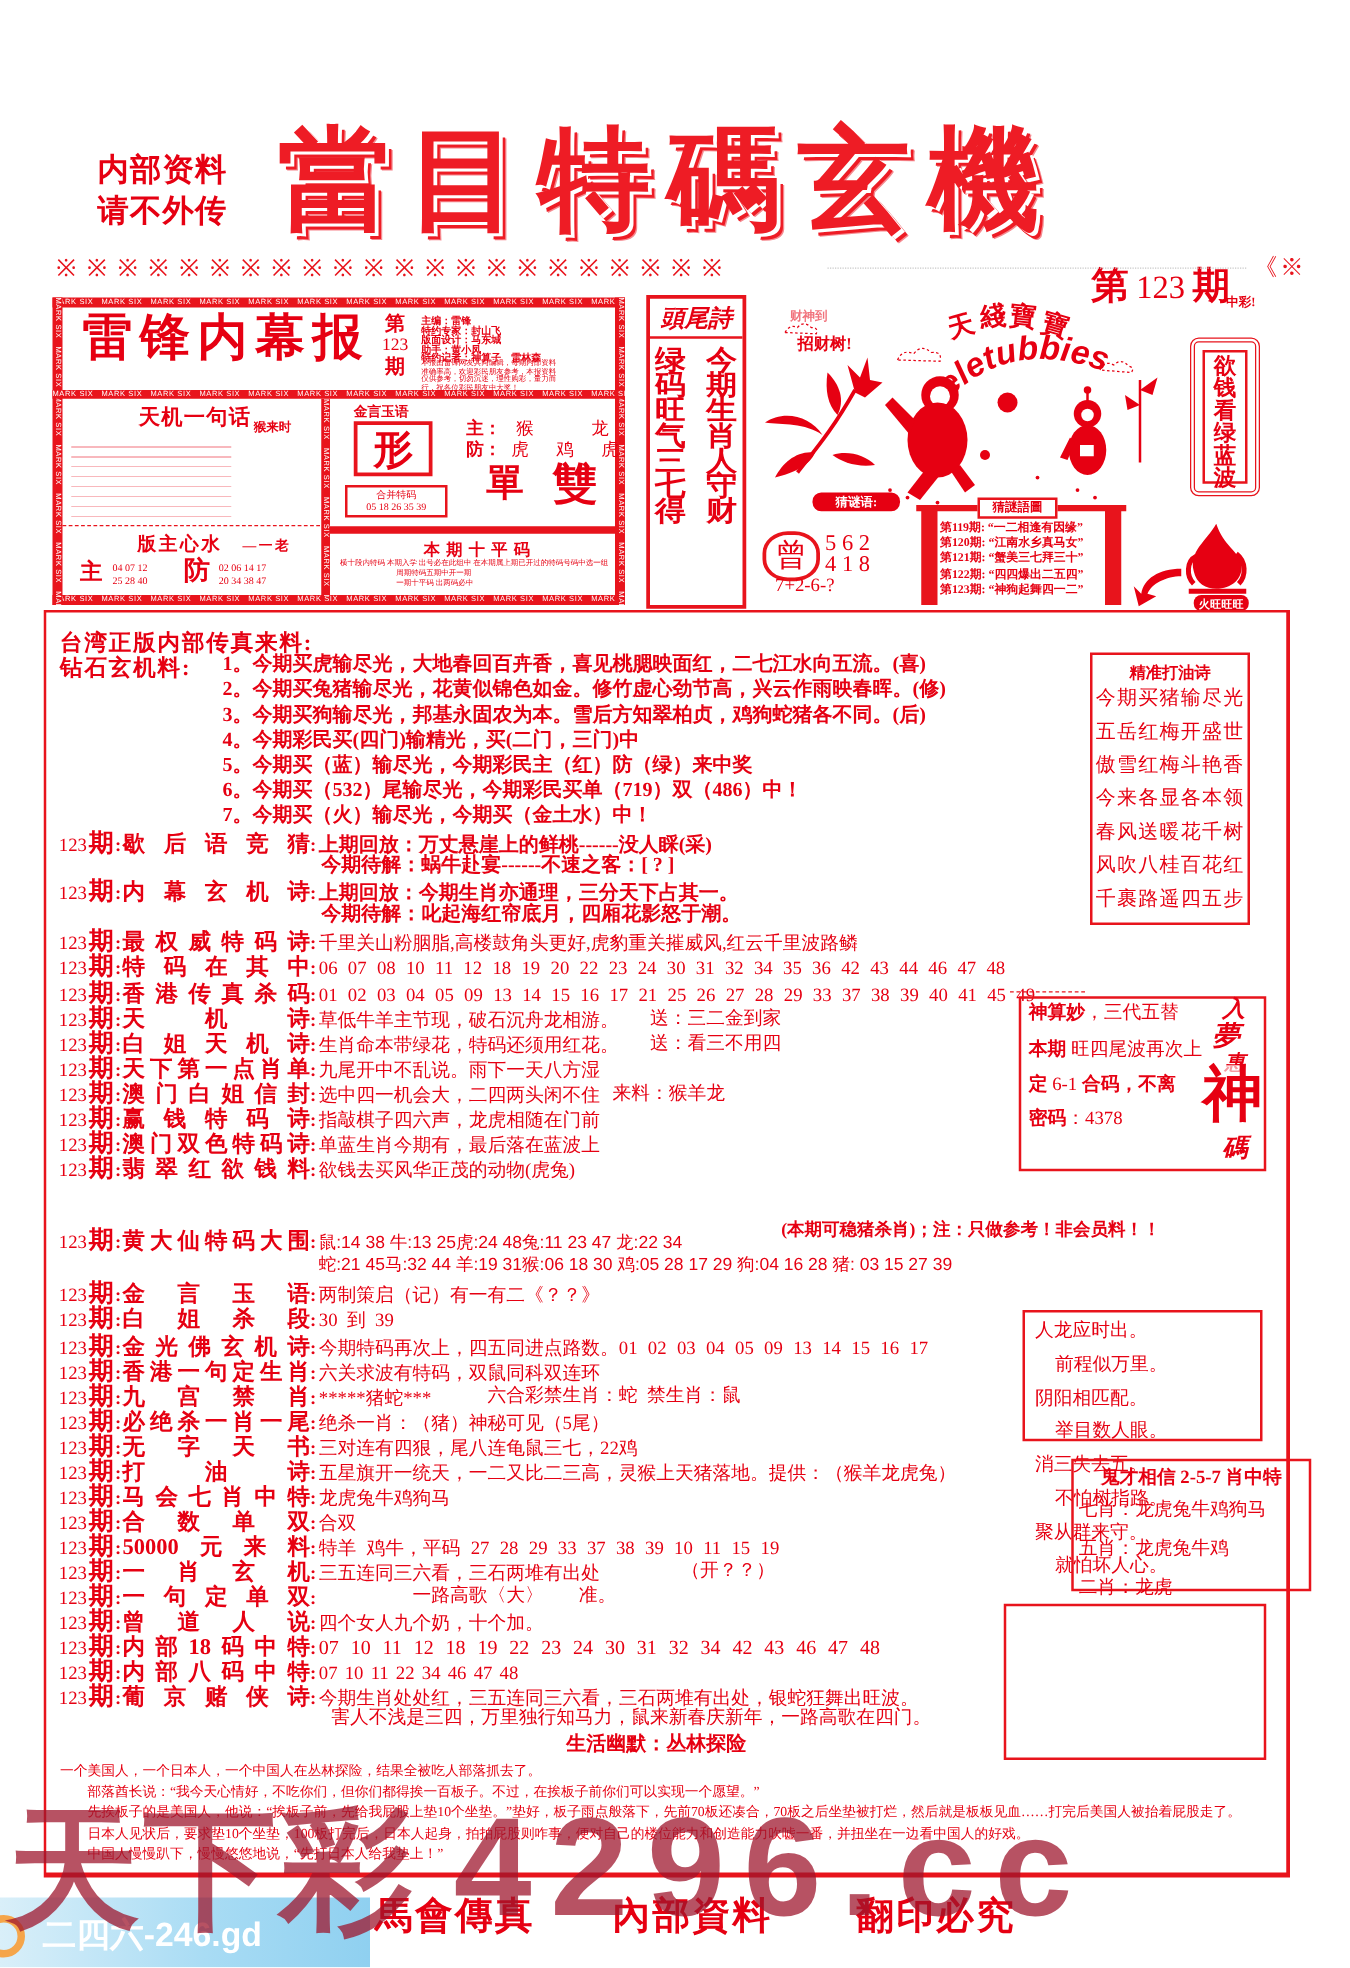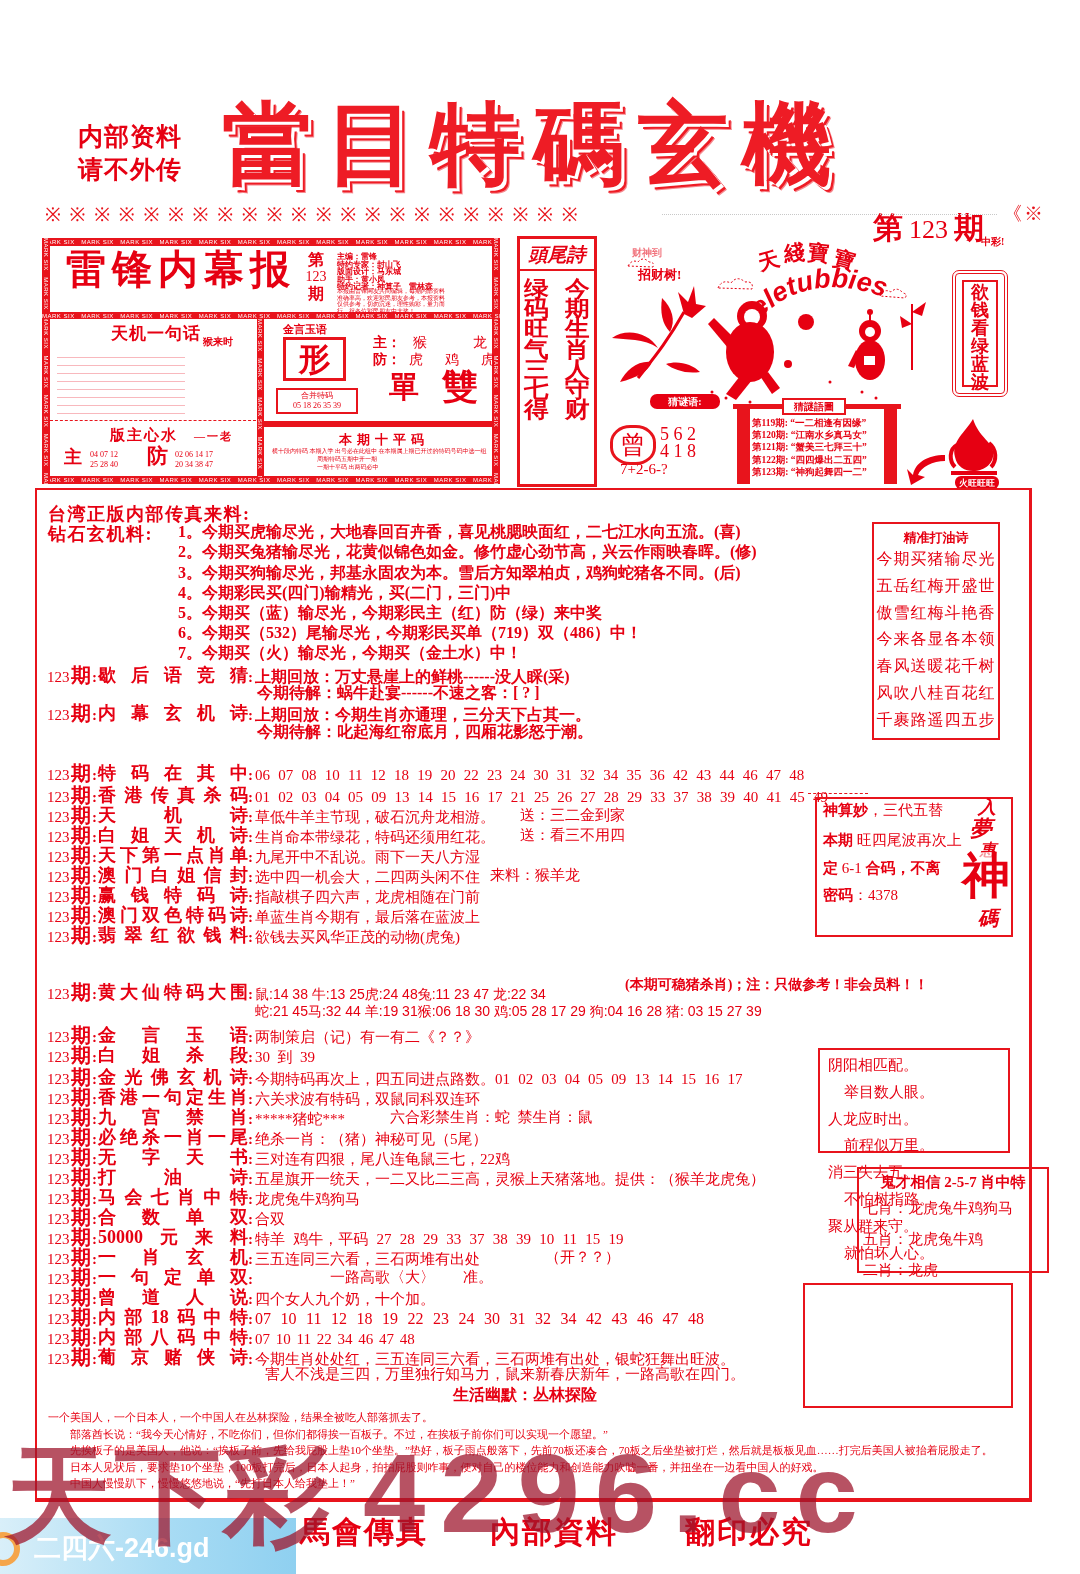--- a/index.html
+++ b/index.html
@@ -293,20 +293,21 @@
   <div class="a item" style="top:603px">5。今期买（蓝）输尽光，今期彩民主（红）防（绿）来中奖</div>
   <div class="a item" style="top:623px">6。今期买（532）尾输尽光，今期彩民买单（719）双（486）中！</div>
   <div class="a item" style="top:643px">7。今期买（火）输尽光，今期买（金土水）中！</div>
 
   <div class="row" style="top:665px"><span class="n">123</span><span class="q">期</span><span class="s">:</span><span class="lbl">歇后语竞猜</span><span class="s2">:</span><span class="v bold">上期回放：万丈悬崖上的鲜桃------没人睬(采)</span></div>
   <div class="sub bold" style="left:257px;top:683px">今期待解：蜗牛赴宴------不速之客：[ ? ]</div>
 
   <div class="row" style="top:703px"><span class="n">123</span><span class="q">期</span><span class="s">:</span><span class="lbl">内幕玄机诗</span><span class="s2">:</span><span class="v bold">上期回放：今期生肖亦通理，三分天下占其一。</span></div>
   <div class="sub bold" style="left:257px;top:722px">今期待解：叱起海红帘底月，四厢花影怒于潮。</div>
 
+  <div class="row" style="top:743px"><span class="n">123</span><span class="q">期</span><span class="s">:</span><span class="lbl">最权威特码诗</span><span class="s2">:</span><span class="v">千里关山粉胭脂,高楼鼓角头更好,虎豹重关摧威风,红云千里波路鳞</span></div>
 
   <div class="row" style="top:763px"><span class="n">123</span><span class="q">期</span><span class="s">:</span><span class="lbl">特码在其中</span><span class="s2">:</span><span class="v num">06 07 08 10 11 12 18 19 20 22 23 24 30 31 32 34 35 36 42 43 44 46 47 48</span></div>
 
   <div class="row" style="top:785px"><span class="n">123</span><span class="q">期</span><span class="s">:</span><span class="lbl">香港传真杀码</span><span class="s2">:</span><span class="v num">01 02 03 04 05 09 13 14 15 16 17 21 25 26 27 28 29 33 37 38 39 40 41 45 49</span></div>
 
   <div class="row" style="top:805px"><span class="n">123</span><span class="q">期</span><span class="s">:</span><span class="lbl">天机诗</span><span class="s2">:</span><span class="v">草低牛羊主节现，破石沉舟龙相游。</span></div>
   <div class="sub" style="left:520px;top:805px">送：三二金到家</div>
 
   <div class="row" style="top:825px"><span class="n">123</span><span class="q">期</span><span class="s">:</span><span class="lbl">白姐天机诗</span><span class="s2">:</span><span class="v">生肖命本带绿花，特码还须用红花。</span></div>
   <div class="sub" style="left:520px;top:825px">送：看三不用四</div>
@@ -392,22 +393,22 @@
   <div class="a ss" style="left:823px;top:833px"><span class="b">本期</span><span> 旺四尾波再次上</span></div>
   <div class="a ss" style="left:823px;top:861px"><span class="b">定</span><span style="white-space:pre"> 6-1 </span><span class="b">合码，不离</span></div>
   <div class="a ss" style="left:823px;top:888px"><span class="b">密码</span><span>：4378</span></div>
   <div class="a b" style="left:978px;top:795px;font-size:18px;font-style:italic">入</div>
   <div class="a b" style="left:970px;top:814px;font-size:22px;font-style:italic">夢</div>
   <div class="a b" style="left:980px;top:840px;font-size:16px;font-style:italic">惠</div>
   <div class="a b" style="left:962px;top:852px;font-size:48px;line-height:1;background:rgba(255,255,255,.6)">神</div>
   <div class="a b" style="left:978px;top:905px;font-size:20px;font-style:italic">碼</div>
 
   <div class="rbox dragon">
+    <div><span>人龙应时出。</span><span class="c2">前程似万里。</span></div>
     <div><span>阴阳相匹配。</span><span class="c2">举目数人眼。</span></div>
-    <div><span>人龙应时出。</span><span class="c2">前程似万里。</span></div>
     <div><span>消三失去五。</span><span class="c2">不怕树指路。</span></div>
     <div><span>聚从群来守。</span><span class="c2">就怕坏人心。</span></div>
   </div>
 
   <div class="rbox ghost">
     <div class="hd">鬼才相信 2-5-7 肖中特</div>
     <div class="ln"><span>七肖：</span><span>龙虎兔牛鸡狗马</span></div>
     <div class="ln"><span>五肖：</span><span>龙虎兔牛鸡</span></div>
     <div class="ln"><span>二肖：</span><span>龙虎</span></div>
   </div>

